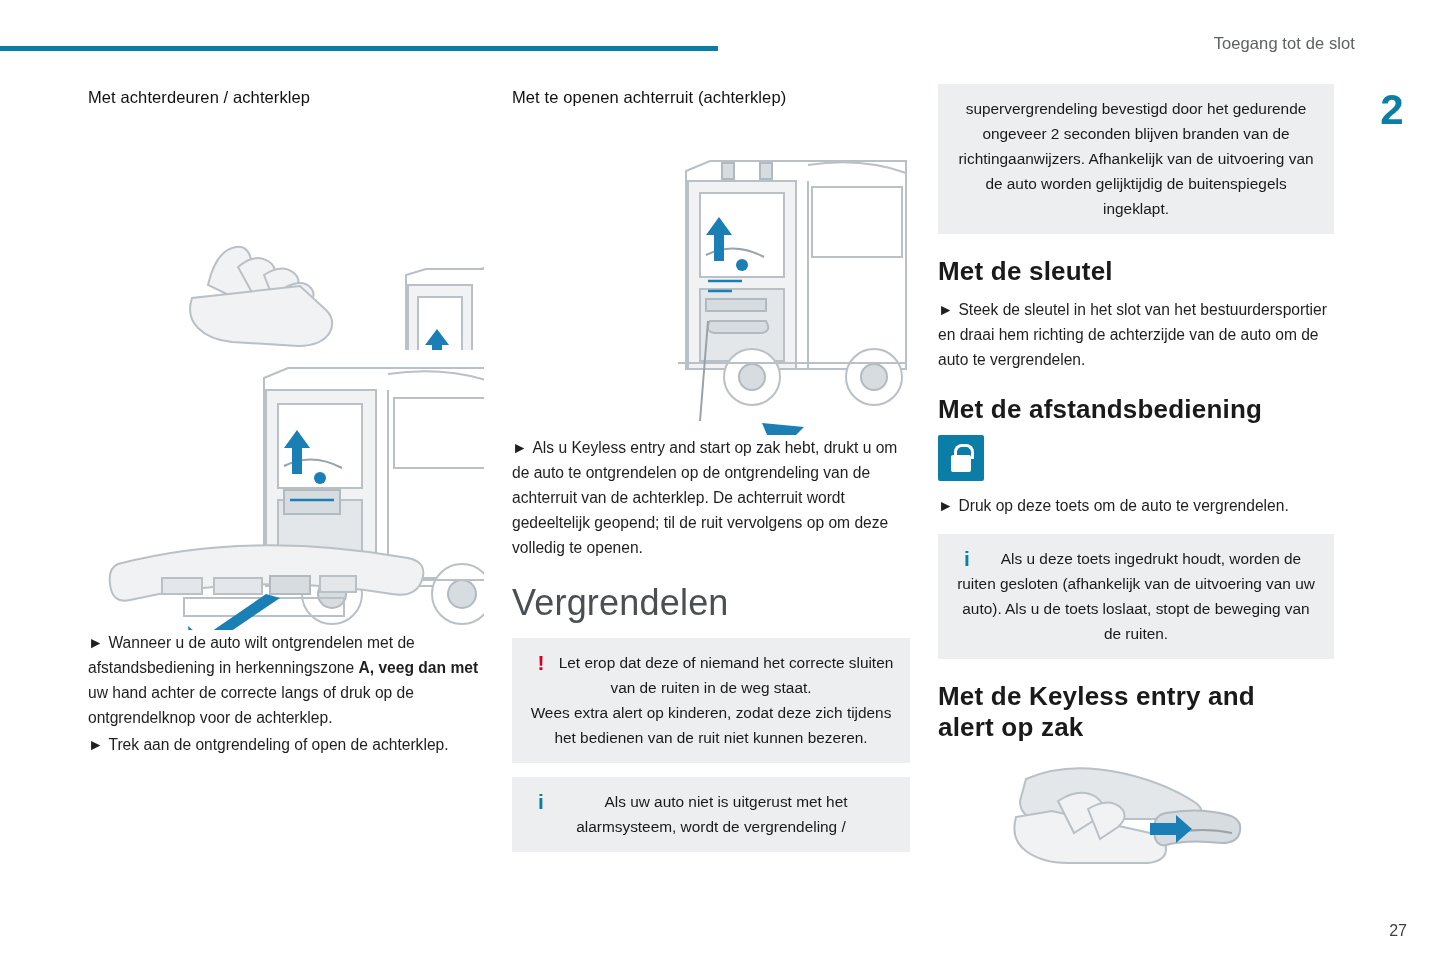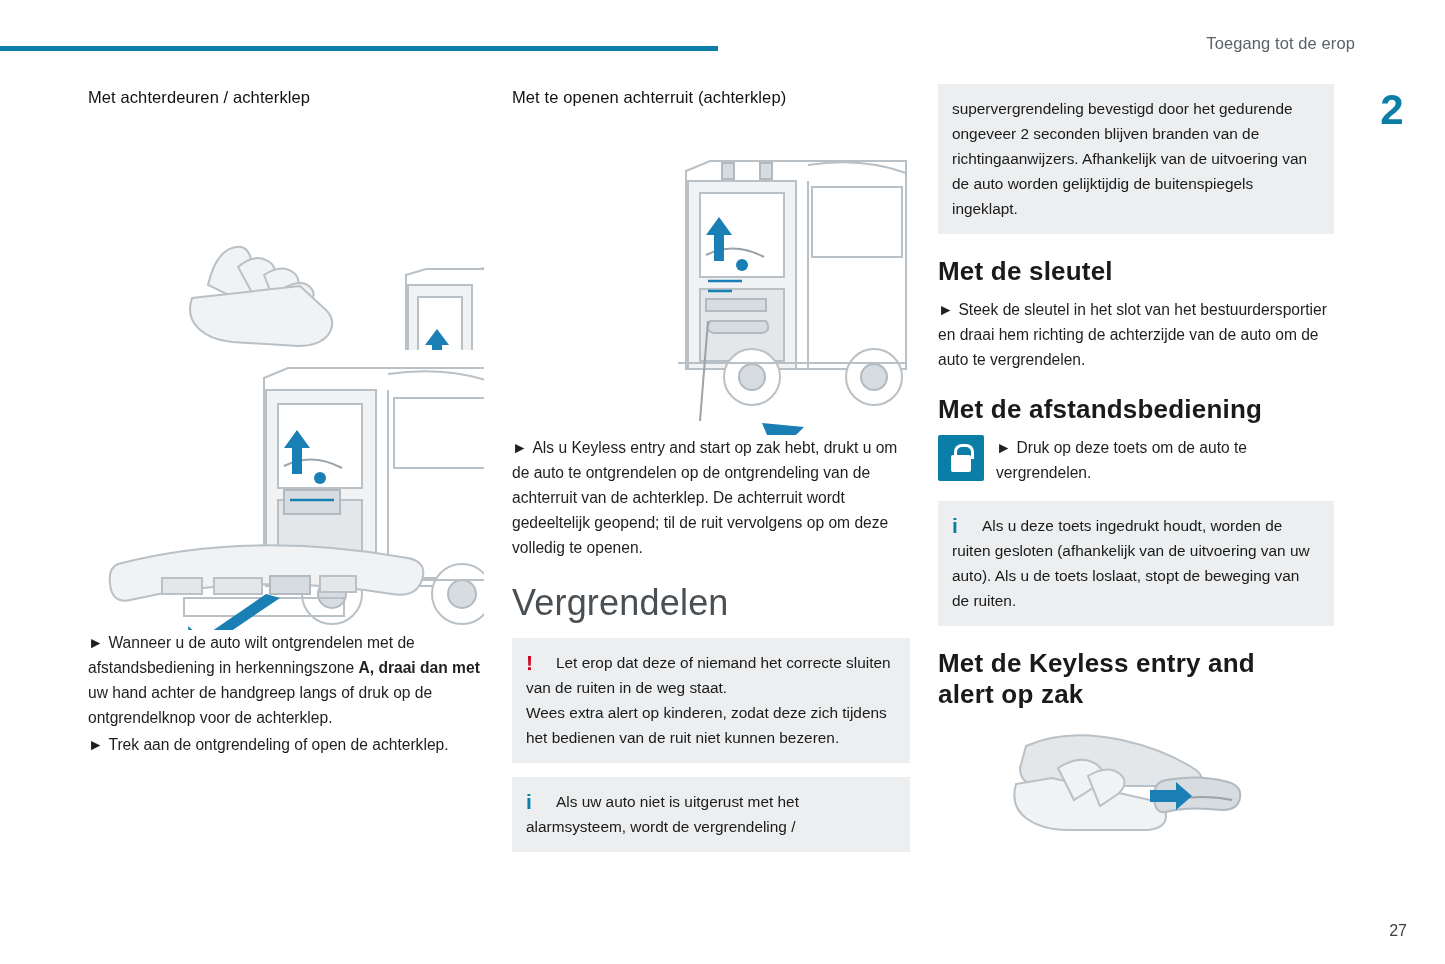--- a/index.html
+++ b/index.html
@@ -95,39 +95,41 @@
   }
 
   
   .box {
     background: #eceef0;
     padding: 12px 14px 13px 14px;
     margin: 14px 0 14px 0;
     position: relative;
     font-size: 15.4px;
     line-height: 25px;
+    text-align: center;
   }
   .box.plain { padding-left: 14px; }
   .box-icon {
     float: left;
     width: 30px;
     font-weight: bold;
     font-size: 21px;
     line-height: 25px;
   }
   .icon-warn { color: #d0021b; }
   .icon-info { color: #0b7ea8; }
   .box p { margin: 0; }
 
   
   .keyblock {
     display: flex;
     align-items: flex-start;
     gap: 12px;
     margin-top: 6px;
+    flex-direction: column;
   }
   .lock-icon {
     width: 46px;
     height: 46px;
     background: #0b7ea8;
     flex: 0 0 46px;
     border-radius: 2px;
     position: relative;
   }
   .lock-icon:before {
@@ -164,21 +166,21 @@
   .wht { fill: #ffffff; stroke: #b9c0c6; stroke-width: 2; }
   .blue { fill: #1a7fb5; }
   .bstroke { fill: none; stroke: #1a7fb5; stroke-width: 2.4; }
 </style>
 </head>
 <body>
 
 <div class="page">
 
   <div class="header-rule"></div>
-  <div class="header-title">Toegang tot de erop</div>
+  <div class="header-title">Toegang tot de slot</div>
   <div class="chapter-badge">2</div>
   <div class="page-number">27</div>
 
   <div class="col col1">
     <h3 class="sub">Met achterdeuren / achterklep</h3>
 
     <div class="illus">
       <svg width="396" height="215" viewBox="0 0 396 215">
 
         <path class="fl" d="M120 150 q8 -35 28 -38 q14 -2 16 18 l6 44 z"></path>
@@ -245,21 +247,21 @@
         <path class="fl2" d="M126 228 l0 16 l48 0 l0 -16 z"></path>
         <path class="fl3" d="M182 226 l0 18 l40 0 l0 -18 z"></path>
         <path class="fl2" d="M232 226 l0 16 l36 0 l0 -16 z"></path>
         <path class="ln" d="M96 248 l160 0 l0 18 l-160 0 z"></path>
 
         <path class="blue" d="M178 244 l-64 44 l-14 -12 l4 42 l38 -18 l-12 -10 l62 -42 z"></path>
       </svg>
     </div>
 
     <p class="body">
-      <span class="arrow">►</span><span>Wanneer u de auto wilt ontgrendelen met de afstandsbediening in herkenningszone </span><b>A, draai</b> <b>dan met</b><span> uw hand achter de handgreep langs of druk op de ontgrendelknop voor de achterklep.</span>
+      <span class="arrow">►</span><span>Wanneer u de auto wilt ontgrendelen met de afstandsbediening in herkenningszone </span><b>A, veeg</b> <b>dan met</b><span> uw hand achter de correcte langs of druk op de ontgrendelknop voor de achterklep.</span>
     </p>
     <p class="body">
       <span class="arrow">►</span><span>Trek aan de ontgrendeling of open de achterklep.</span>
     </p>
   </div>
 
   <div class="col col2">
     <h3 class="sub">Met te openen achterruit (achterklep)</h3>
 
     <div class="illus">

